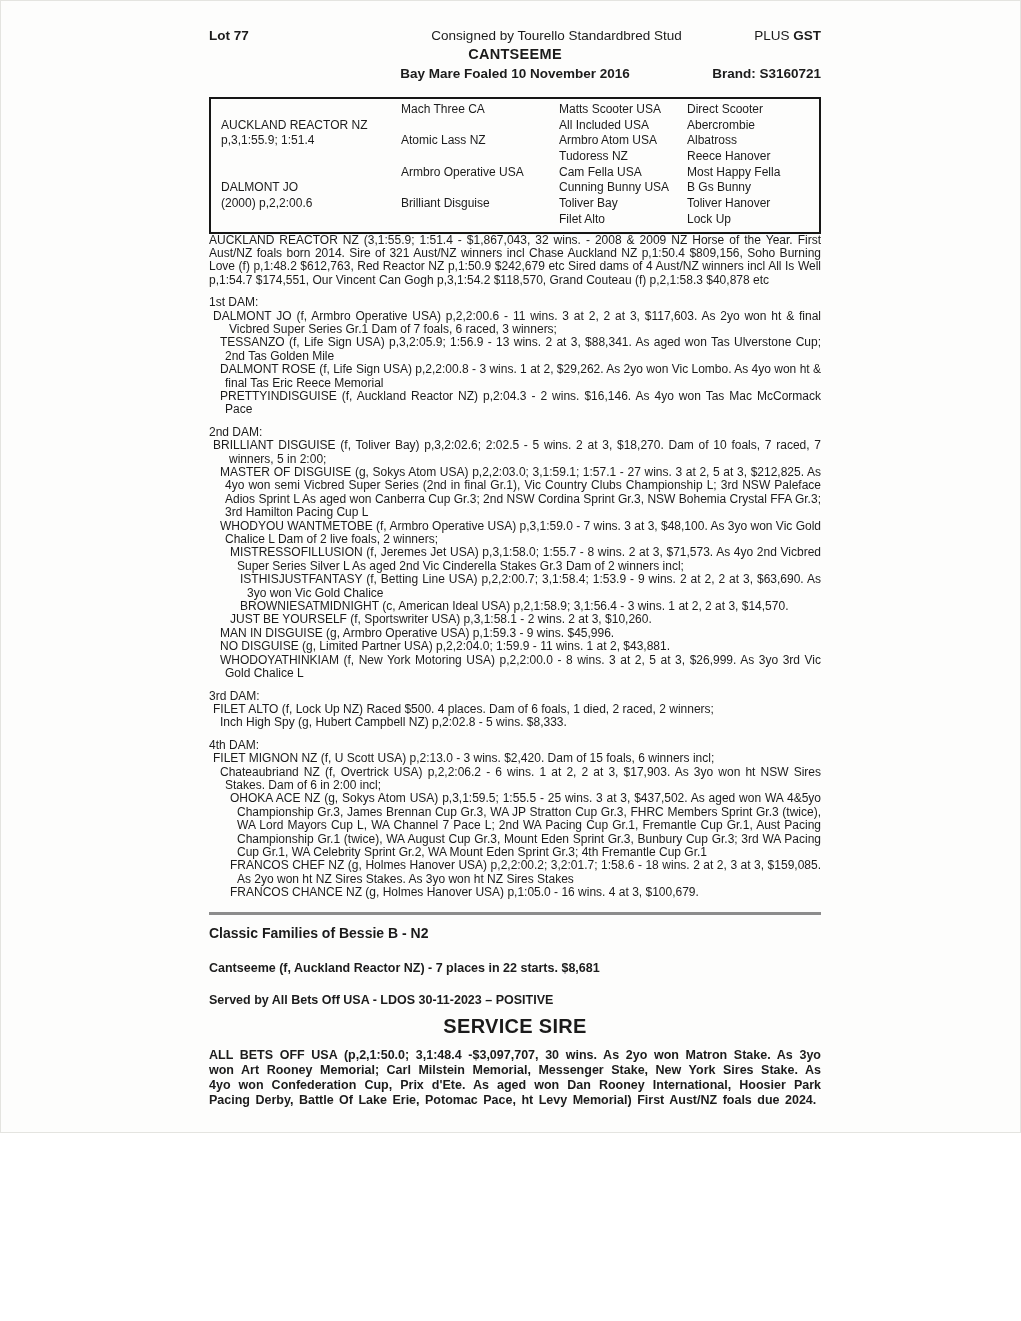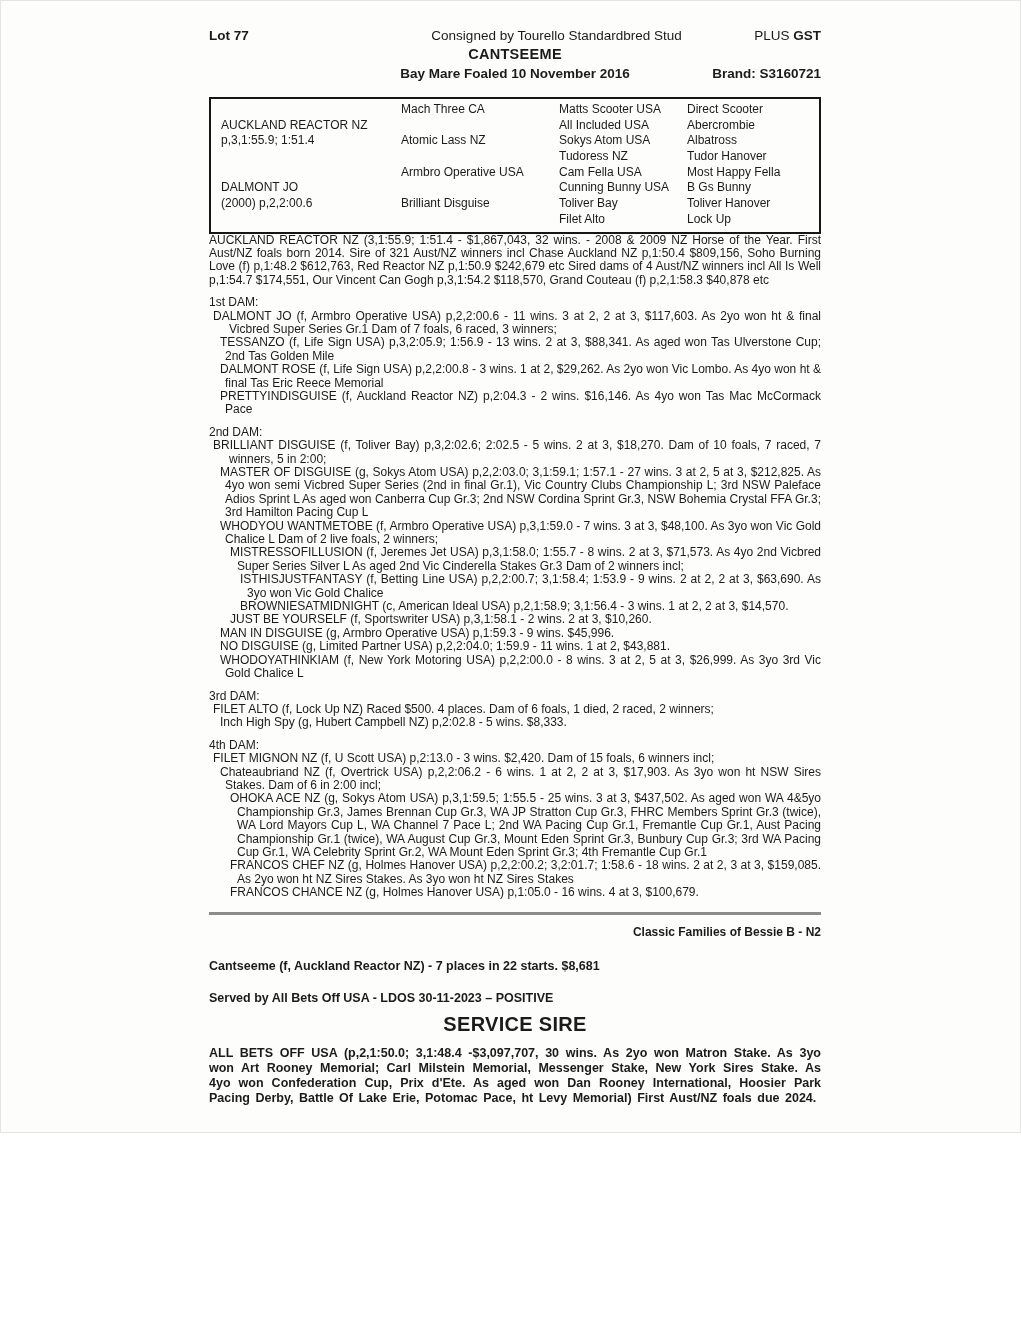--- a/index.html
+++ b/index.html
@@ -46,21 +46,21 @@
   .ped-body p { margin: 0; text-align: justify; }
   .ped-body p.p-sec  { font-weight: bold; margin-top: 9px; text-align: left; }
   .ped-body p.p-flat { }
   .ped-body p.p-l0 { padding-left: 20px; text-indent: -16px; }
   .ped-body p.p-l1 { padding-left: 16px; text-indent: -5px; }
   .ped-body p.p-l2 { padding-left: 28px; text-indent: -7px; }
   .ped-body p.p-l3 { padding-left: 38px; text-indent: -7px; }
 
   
   .divider { border: none; border-top: 3px solid #8c8c8c; margin: 12px 0 0 0; }
-  .family-line { margin-top: 10px; font-weight: bold; font-size: 12px; text-align: right; }
+  .family-line { margin-top: 10px; font-weight: bold; font-size: 14px; }
   .produce-line { margin-top: 20px; font-weight: bold; font-size: 12.5px; }
   .served-line { margin-top: 18px; font-weight: bold; font-size: 12.5px; }
   .service-sire-heading { margin-top: 8px; text-align: center; font-weight: bold; font-size: 20px; letter-spacing: .3px; }
   .service-sire-text { margin: 10px 0 0 0; font-weight: bold; font-size: 12.5px; line-height: 15.2px; text-align: justify; word-spacing: 2px; }
 </style>
 </head>
 <body>
 
 <div class="page">
 
@@ -81,30 +81,30 @@
       <span class="b" style="grid-area: 2 / 1;">AUCKLAND REACTOR NZ</span>
       <span class="b" style="grid-area: 3 / 1;">p,3,1:55.9; 1:51.4</span>
       <span class="b" style="grid-area: 6 / 1;">DALMONT JO</span>
       <span class="b" style="grid-area: 7 / 1;">(2000) p,2,2:00.6</span>
       <span style="grid-area: 1 / 2;">Mach Three CA</span>
       <span style="grid-area: 3 / 2;">Atomic Lass NZ</span>
       <span style="grid-area: 5 / 2;">Armbro Operative USA</span>
       <span style="grid-area: 7 / 2;">Brilliant Disguise</span>
       <span style="grid-area: 1 / 3;">Matts Scooter USA</span>
       <span style="grid-area: 2 / 3;">All Included USA</span>
-      <span style="grid-area: 3 / 3;">Sokys Atom USA</span>
+      <span style="grid-area: 3 / 3;">Armbro Atom USA</span>
       <span style="grid-area: 4 / 3;">Tudoress NZ</span>
       <span style="grid-area: 5 / 3;">Cam Fella USA</span>
       <span style="grid-area: 6 / 3;">Cunning Bunny USA</span>
       <span style="grid-area: 7 / 3;">Toliver Bay</span>
       <span style="grid-area: 8 / 3;">Filet Alto</span>
       <span style="grid-area: 1 / 4;">Direct Scooter</span>
       <span style="grid-area: 2 / 4;">Abercrombie</span>
       <span style="grid-area: 3 / 4;">Albatross</span>
-      <span style="grid-area: 4 / 4;">Tudor Hanover</span>
+      <span style="grid-area: 4 / 4;">Reece Hanover</span>
       <span style="grid-area: 5 / 4;">Most Happy Fella</span>
       <span style="grid-area: 6 / 4;">B Gs Bunny</span>
       <span style="grid-area: 7 / 4;">Toliver Hanover</span>
       <span style="grid-area: 8 / 4;">Lock Up</span>
     </div>
 
   <div class="ped-body">
       <p class="p-flat"><span class="b">AUCKLAND REACTOR NZ</span><span> (3,1:55.9; 1:51.4 - $1,867,043, 32 wins. - 2008 &amp; 2009 NZ Horse of the Year. First Aust/NZ foals born 2014. Sire of 321 Aust/NZ winners incl </span><span class="b">Chase Auckland NZ</span><span> p,1:50.4 $809,156, </span><span class="b">Soho Burning Love</span><span> (f) p,1:48.2 $612,763, </span><span class="b">Red Reactor NZ</span><span> p,1:50.9 $242,679 etc Sired dams of 4 Aust/NZ winners incl </span><span class="b">All Is Well</span><span> p,1:54.7 $174,551, </span><span class="b">Our Vincent Can Gogh</span><span> p,3,1:54.2 $118,570, </span><span class="b">Grand Couteau</span><span> (f) p,2,1:58.3 $40,878 etc</span></p>
       <p class="p-sec"><span class="b">1st DAM:</span></p>
       <p class="p-l0"><span class="b">DALMONT JO</span><span> (f, Armbro Operative USA) p,2,2:00.6 - 11 wins. 3 at 2, 2 at 3, $117,603. As 2yo won ht &amp; final Vicbred Super Series </span><span class="b">Gr.1</span><span> Dam of 7 foals, 6 raced, 3 winners;</span></p>

